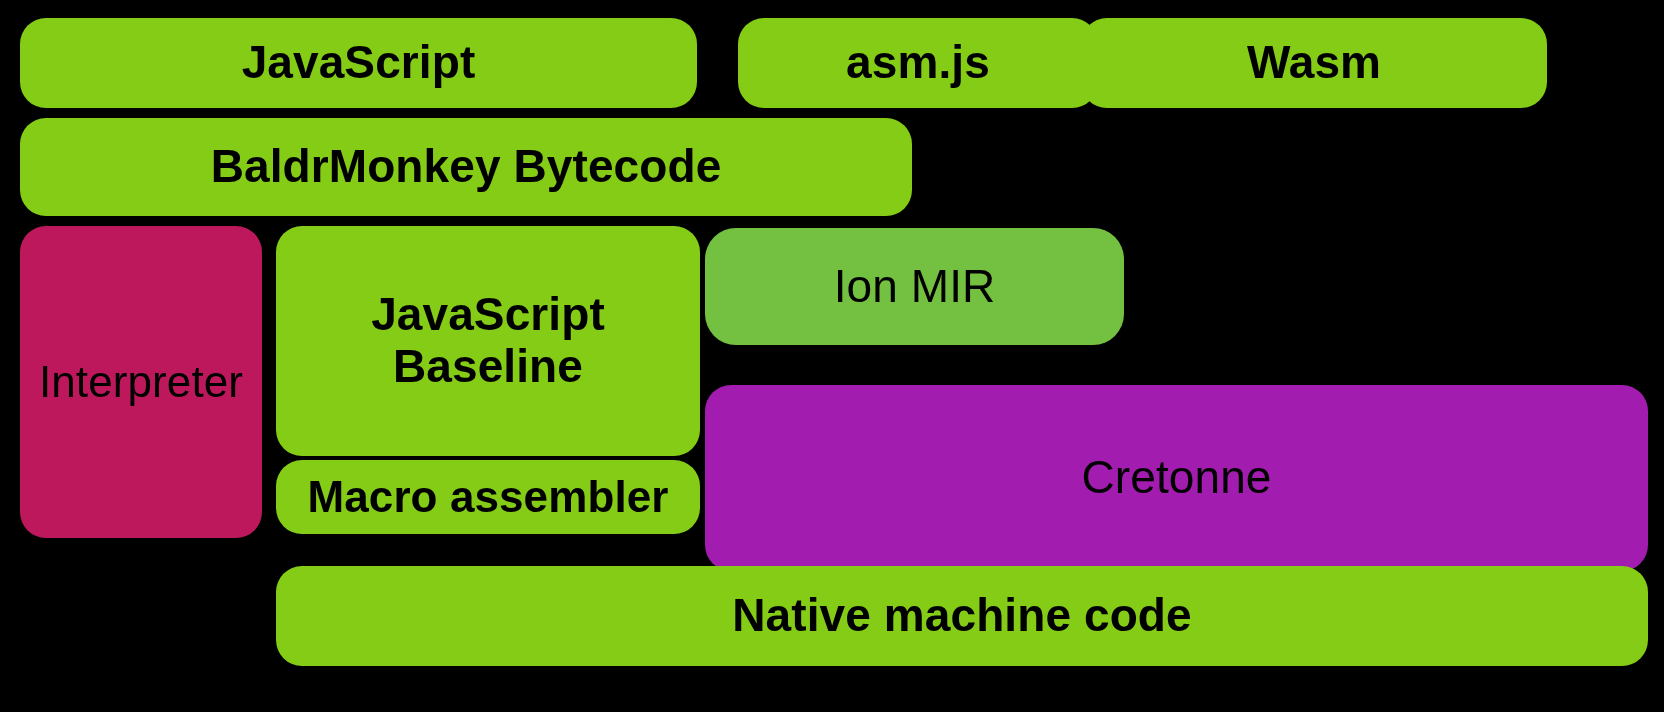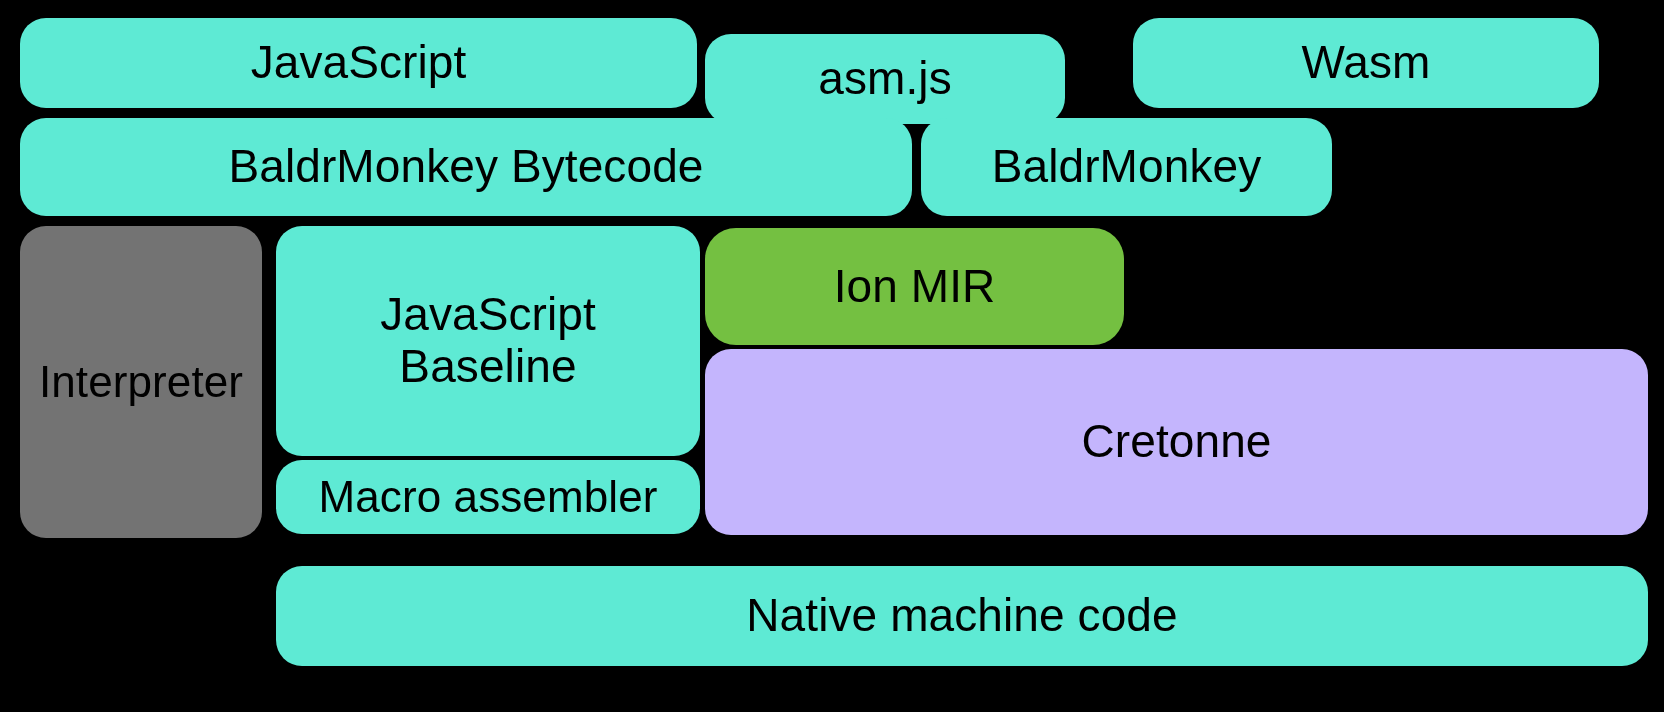--- a/index.html
+++ b/index.html
@@ -27,29 +27,29 @@
     justify-content: center;
     text-align: center;
     color: #000000;
     font-size: 46px;
     line-height: 1.12;
     font-weight: 400;
     letter-spacing: 0.1px;
     white-space: pre-line;
     padding: 0 10px;
   }
-  .fill-white  { background: #5eead4; }
-  .fill-gray   { background: #737373; }
+  .fill-white  { background: #84cc16; font-weight: bold; }
+  .fill-gray   { background: #be185d; }
   .fill-green  { background: #74c041; }
-  .fill-pink   { background: #c4b5fd; }
+  .fill-pink   { background: #a21caf; margin-top: 36px; }
 
   
   #n-javascript        { left: 20px;   top: 18px;  width: 677px; height: 90px; }
-  #n-asmjs             { left: 705px;  top: 18px;  width: 360px; height: 90px; margin-top: 16px; }
-  #n-wasm              { left: 1133px; top: 18px;  width: 466px; height: 90px; }
+  #n-asmjs             { left: 738px;  top: 18px;  width: 360px; height: 90px; }
+  #n-wasm              { left: 1081px; top: 18px;  width: 466px; height: 90px; }
 
   
   #n-js-bytecode       { left: 20px;   top: 118px; width: 892px; height: 98px; }
   #n-baldrmonkey       { left: 921px;  top: 118px; width: 411px; height: 98px; }
 
   
   #n-interpreter       { left: 20px;   top: 226px; width: 242px; height: 312px; }
   #n-js-baseline       { left: 276px;  top: 226px; width: 424px; height: 230px; }
   #n-macro-assembler   { left: 276px;  top: 460px; width: 424px; height: 74px;  }
   #n-ion-mir           { left: 705px;  top: 228px; width: 419px; height: 117px; border-radius: 31px; }
@@ -66,21 +66,20 @@
 <div id="stage">
 
   <div class="node fill-white" id="n-javascript">JavaScript</div>
 
   <div class="node fill-white" id="n-asmjs">asm.js</div>
 
   <div class="node fill-white" id="n-wasm">Wasm</div>
 
   <div class="node fill-white" id="n-js-bytecode">BaldrMonkey Bytecode</div>
 
-  <div class="node fill-white" id="n-baldrmonkey">BaldrMonkey</div>
 
   <div class="node fill-gray" id="n-interpreter">Interpreter</div>
 
   <div class="node fill-white" id="n-js-baseline">JavaScript
 Baseline</div>
 
   <div class="node fill-white" id="n-macro-assembler">Macro assembler</div>
 
   <div class="node fill-green" id="n-ion-mir">Ion MIR</div>
 

